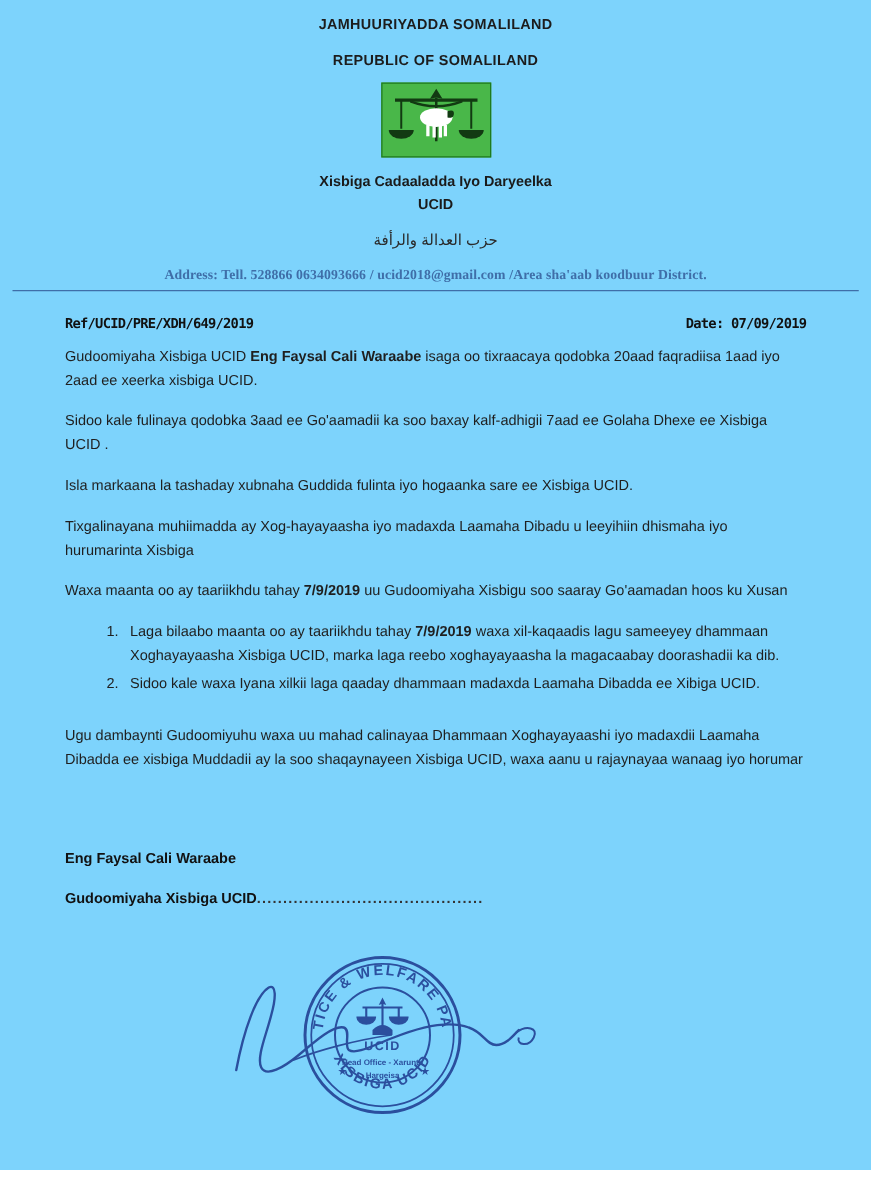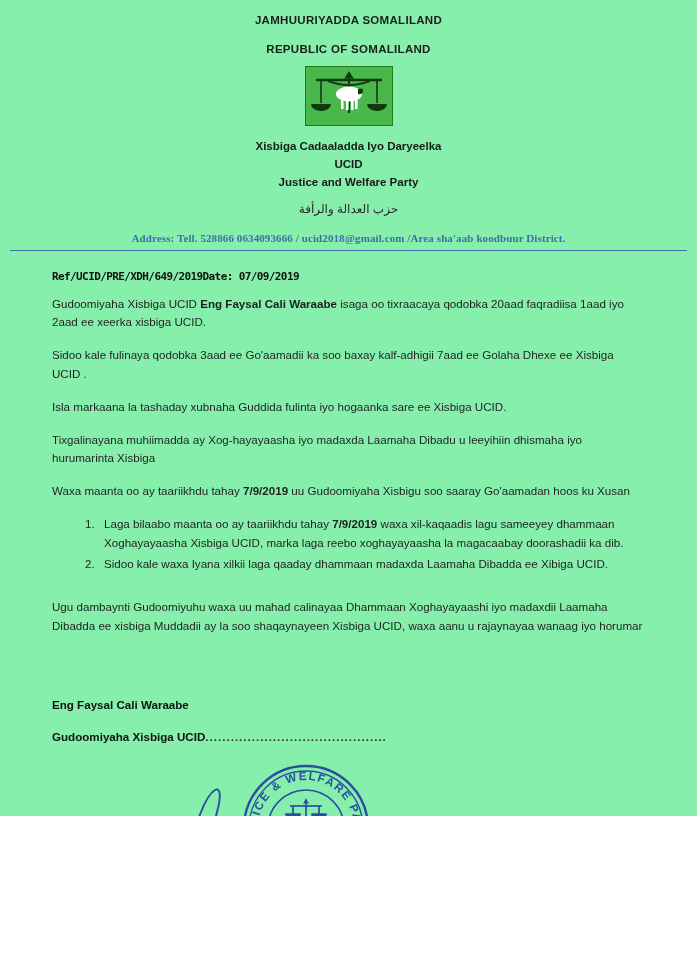--- a/index.html
+++ b/index.html
@@ -7,22 +7,22 @@
     padding: 0;
     background: #ffffff;
   }
   body {
     font-family: "Liberation Sans", sans-serif;
     color: #1a1a1a;
   }
   .page {
     position: relative;
     width: 697px;
-    height: 816px;
-    background: #86efac;
+    height: 936px;
+    background: #7dd3fc;
     overflow: hidden;
     box-sizing: border-box;
   }
 
   
   .letterhead {
     padding-top: 14px;
     text-align: center;
   }
   .lh-line1 {
@@ -96,20 +96,21 @@
   .hrule {
     margin: 6px 10px 0 10px;
     border-top: 1.3px solid #3f6ea8;
   }
 
   
   .refrow {
     margin-top: 19px;
     padding: 0 52px;
     display: flex;
+    justify-content: space-between;
     align-items: baseline;
   }
   .refrow span {
     font-family: "DejaVu Sans Mono", monospace;
     font-size: 11px;
     font-weight: bold;
     letter-spacing: -0.6px;
     color: #111;
   }
 
@@ -235,21 +236,20 @@
         <rect x="40" y="33" width="2.6" height="10" fill="#ffffff"></rect>
         <rect x="45" y="33" width="2.6" height="10" fill="#ffffff"></rect>
         <rect x="49" y="33" width="2.6" height="9" fill="#ffffff"></rect>
       </svg>
     </div>
   </div>
 
   <div class="party">
     <div class="party-so">Xisbiga Cadaaladda Iyo Daryeelka</div>
     <div class="party-abbr">UCID</div>
-    <div class="party-en">Justice and Welfare Party</div>
     <div class="party-ar">حزب العدالة والرأفة</div>
   </div>
 
   <div class="address-band">
     <div class="address-line">Address: Tell. 528866 0634093666 / ucid2018@gmail.com /Area sha'aab koodbuur District.</div>
   </div>
   <div class="hrule"></div>
 
   <div class="refrow">
     <span>Ref/UCID/PRE/XDH/649/2019</span>

